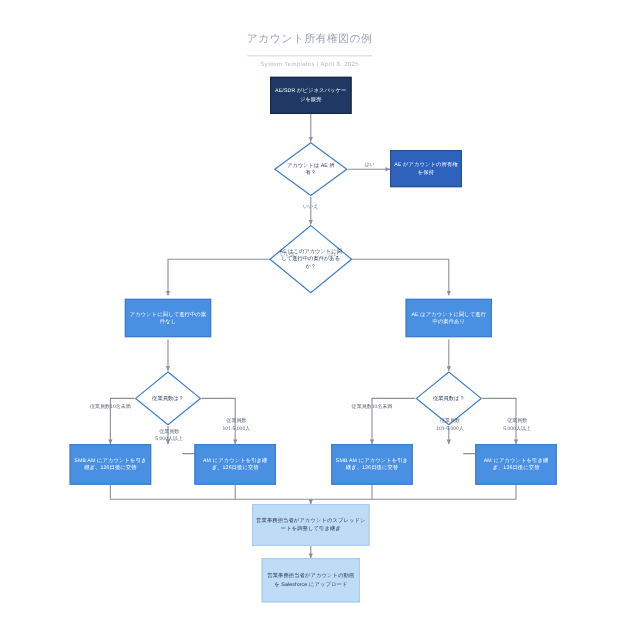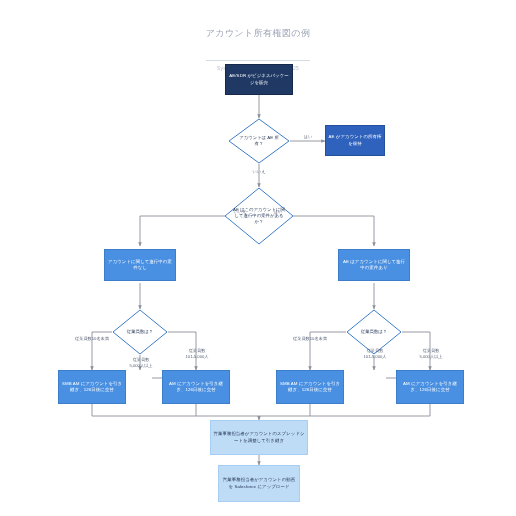--- a/index.html
+++ b/index.html
@@ -19,25 +19,24 @@
   #header {
     position: absolute;
     left: 0; top: 22px;
     width: 516px;
     text-align: center;
   }
   #title {
     font-size: 9px;
     color: #9aa3b5;
     letter-spacing: .4px;
-    padding-bottom: 20px;
+    padding-bottom: 8px;
     border-bottom: 1px solid #d7dbe3;
     display: inline-block;
     line-height: 12px;
-    font-family: Liberation Mono, monospace;
   }
   #subtitle {
     margin-top: 4px;
     font-size: 5px;
     color: #b2bac9;
     letter-spacing: .3px;
     line-height: 7px;
   }
 
   

